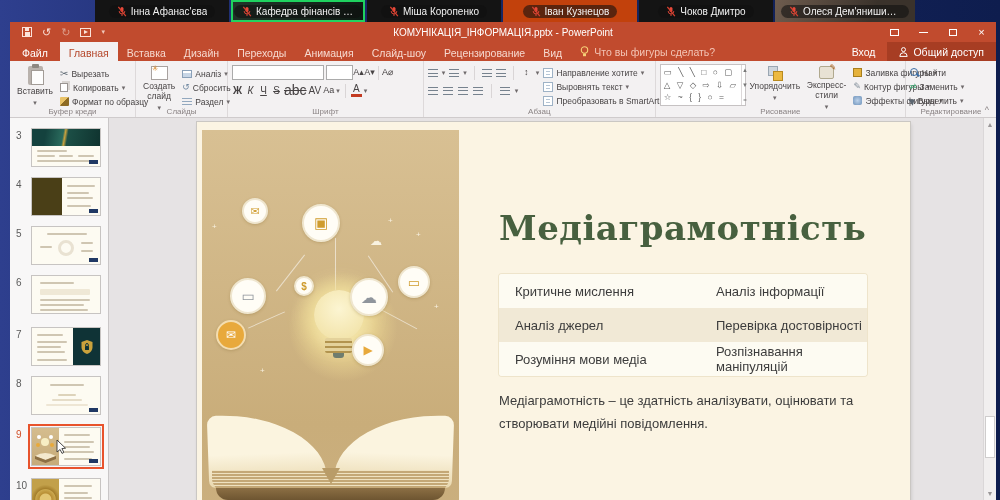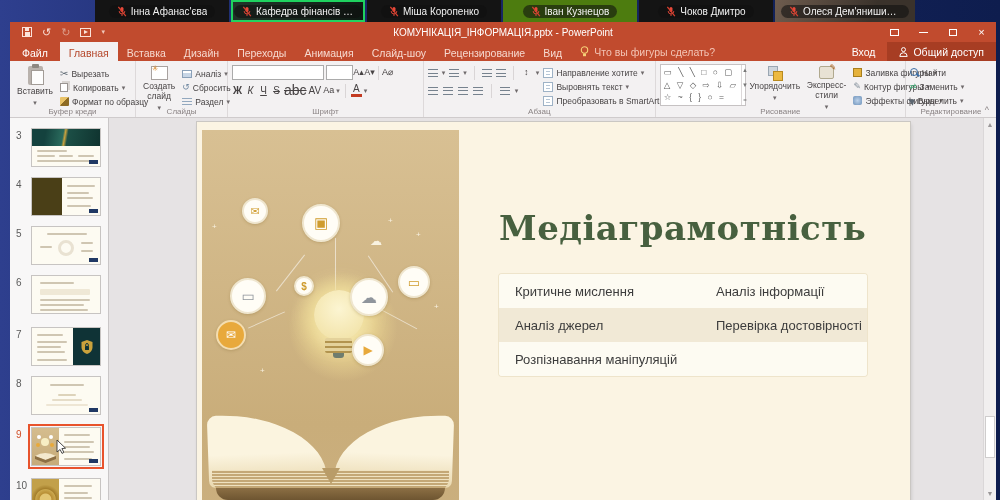--- a/index.html
+++ b/index.html
@@ -6,21 +6,21 @@
   html,body { width:1000px; height:500px; overflow:hidden; }
   body {
     font-family:"Liberation Sans", sans-serif;
     background:linear-gradient(90deg,#2e3f8e 0%, #1b2a6b 30%, #14235c 70%, #0e1d4e 100%);
     position:relative;
   }
   
   .film { position:absolute; left:95px; top:0; height:22px; display:flex; gap:2px; z-index:5; }
   .tile { position:relative; width:134px; height:22px; display:flex; align-items:center; justify-content:center; background:#141414; overflow:hidden; }
   .tile.t2 { background:linear-gradient(120deg,#22352a,#0e1a13); border:2px solid #1fd35f; }
-  .tile.t4 { background:#4d7c0f; }
+  .tile.t4 { background:#c2410c; }
   .tile.t6 { background:linear-gradient(110deg,#6e5c4e,#3a322b 70%); width:140px; }
   .pill { display:flex; align-items:center; gap:4px; background:rgba(15,15,15,.58); border-radius:9px; padding:1px 8px; max-width:128px; }
   .pill span { font-size:10px; color:#f2f2f2; white-space:nowrap; overflow:hidden; text-overflow:ellipsis; }
   .micsvg { flex:0 0 auto; display:block; }
   
   .ppt { position:absolute; left:10px; top:22px; width:986px; height:478px; background:#f3f1f2; }
   .titlebar { position:relative; height:20px; background:#c14b2e; display:flex; align-items:center; color:#fff; }
   .qat { display:flex; align-items:center; gap:10px; margin-left:12px; }
   .qat .g { font-size:11px; color:#fbe3da; line-height:1; }
   .qat .dim { color:#dd9f8c; }
@@ -622,24 +622,26 @@
         <div class="stable">
           <div class="trow">
             <div class="c">Критичне мислення</div>
             <div class="c">Аналіз інформації</div>
           </div>
           <div class="trow alt">
             <div class="c">Аналіз джерел</div>
             <div class="c">Перевірка достовірності</div>
           </div>
           <div class="trow">
+            <div class="c">Розуміння мови медіа</div>
             <div class="c">Розпізнавання маніпуляцій</div>
           </div>
         </div>
 
+        <p class="spara">Медіаграмотність – це здатність аналізувати, оцінювати та створювати медійні повідомлення.</p>
       </div>
     </div>
 
     <div class="vscroll">
       <span class="vbtn" style="top:3px">▲</span>
       <div class="vthumb"></div>
       <span class="vbtn" style="bottom:3px">▼</span>
     </div>
   </div>
 </div>

